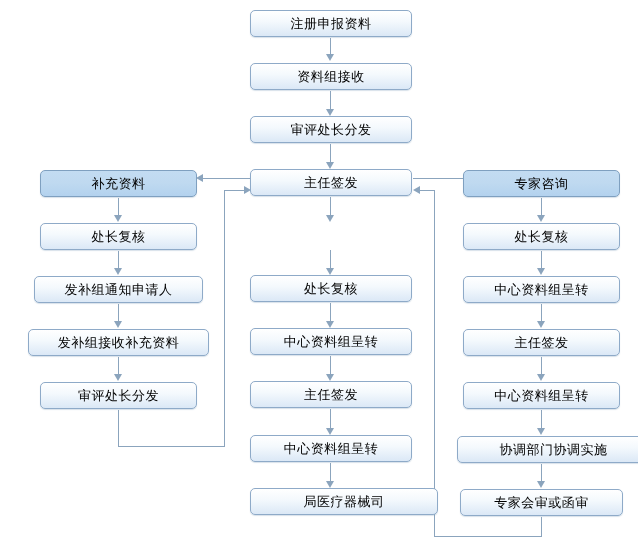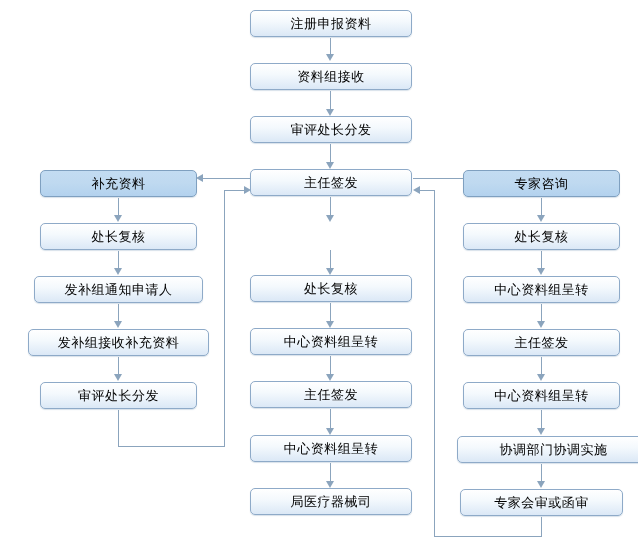--- a/index.html
+++ b/index.html
@@ -167,21 +167,21 @@
   </div>
   <div class="node" style="left:250px; top:328px; width:162px;">
     <span class="lbl">中心资料组呈转</span>
   </div>
   <div class="node" style="left:250px; top:381px; width:162px;">
     <span class="lbl">主任签发</span>
   </div>
   <div class="node" style="left:250px; top:435px; width:162px;">
     <span class="lbl">中心资料组呈转</span>
   </div>
-  <div class="node" style="left:250px; top:488px; width:162px;">
+  <div class="node" style="left:250px; top:488px; width:188px;">
     <span class="lbl">局医疗器械司</span>
   </div>
 
   <div class="node hl" style="left:40px; top:170px; width:157px;">
     <span class="lbl">补充资料</span>
   </div>
   <div class="node" style="left:40px; top:223px; width:157px;">
     <span class="lbl">处长复核</span>
   </div>
   <div class="node" style="left:34px; top:276px; width:169px;">

